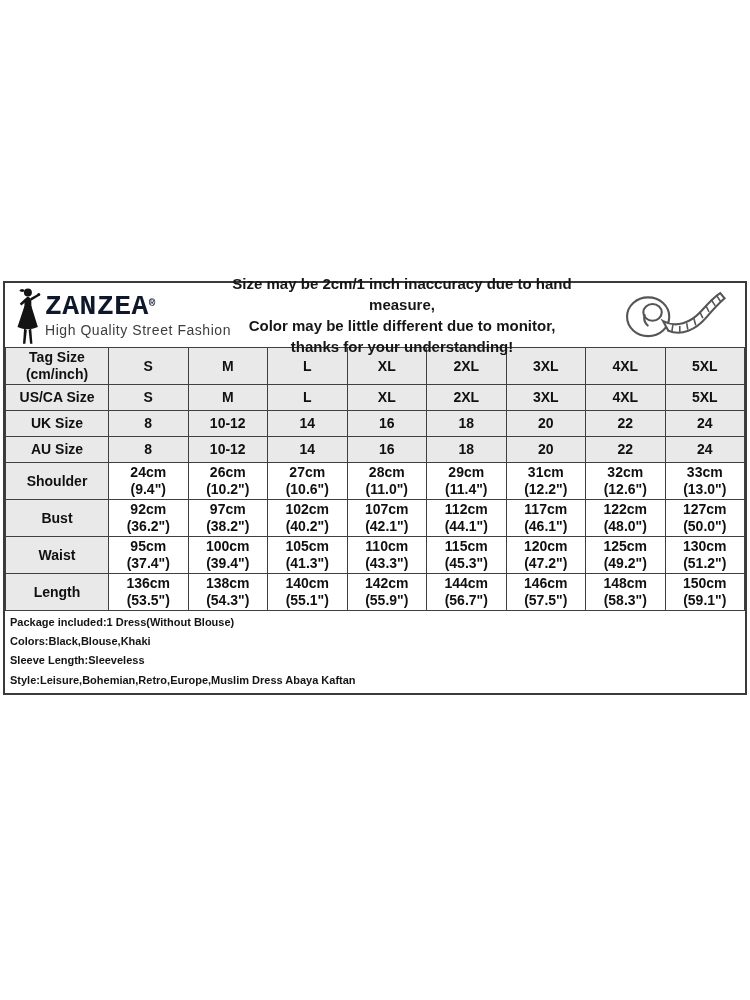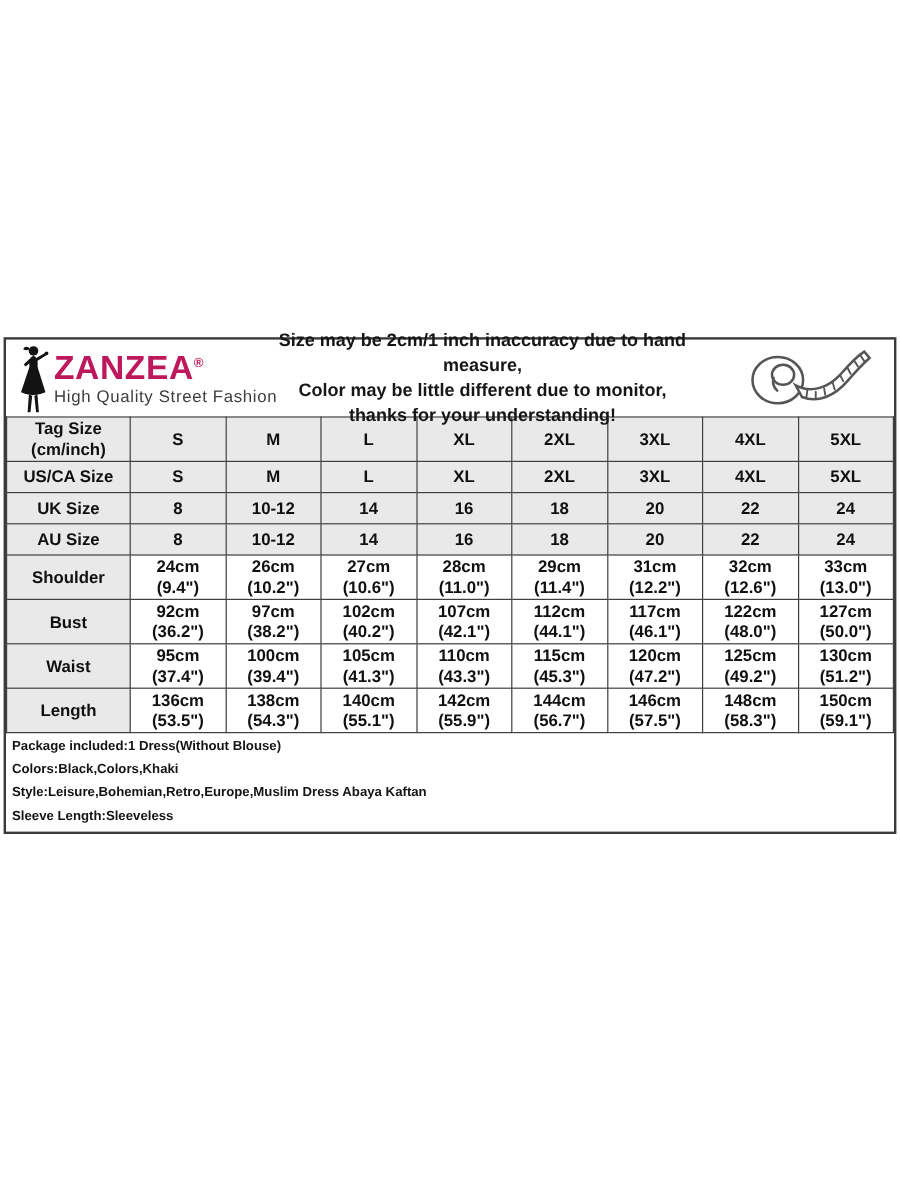--- a/index.html
+++ b/index.html
@@ -40,26 +40,26 @@
     flex: 0 0 auto;
   }
   .brand-figure {
     width: 32px;
     height: 58px;
     flex: 0 0 auto;
     margin-top: 2px;
   }
   .brand-textblock { margin-left: 2px; }
   .brand-name-row {
-    font-family: Liberation Sans, sans-serif;
+    font-family: Liberation Mono, monospace;
     font-weight: 700;
     font-size: 28px;
     line-height: 28px;
     letter-spacing: 0.5px;
-    color: #be185d;
+    color: #0f172a;
     white-space: nowrap;
   }
   .brand-reg {
     font-size: 11px;
     vertical-align: top;
     position: relative;
     top: -4px;
   }
   .brand-tagline {
     font-size: 14px;
@@ -261,19 +261,19 @@
             <td>144cm<br>(56.7")</td>
             <td>146cm<br>(57.5")</td>
             <td>148cm<br>(58.3")</td>
             <td>150cm<br>(59.1")</td>
           </tr>
         </tbody>
     </table>
 
     <div class="product-info">
       <div class="info-line">Package included:1 Dress(Without Blouse)</div>
-      <div class="info-line">Colors:Black,Colors,Khaki</div>
+      <div class="info-line">Colors:Black,Blouse,Khaki</div>
+      <div class="info-line">Sleeve Length:Sleeveless</div>
       <div class="info-line">Style:Leisure,Bohemian,Retro,Europe,Muslim Dress Abaya Kaftan</div>
-      <div class="info-line">Sleeve Length:Sleeveless</div>
     </div>
 
   </div>
 </div>
 
 </body></html>

